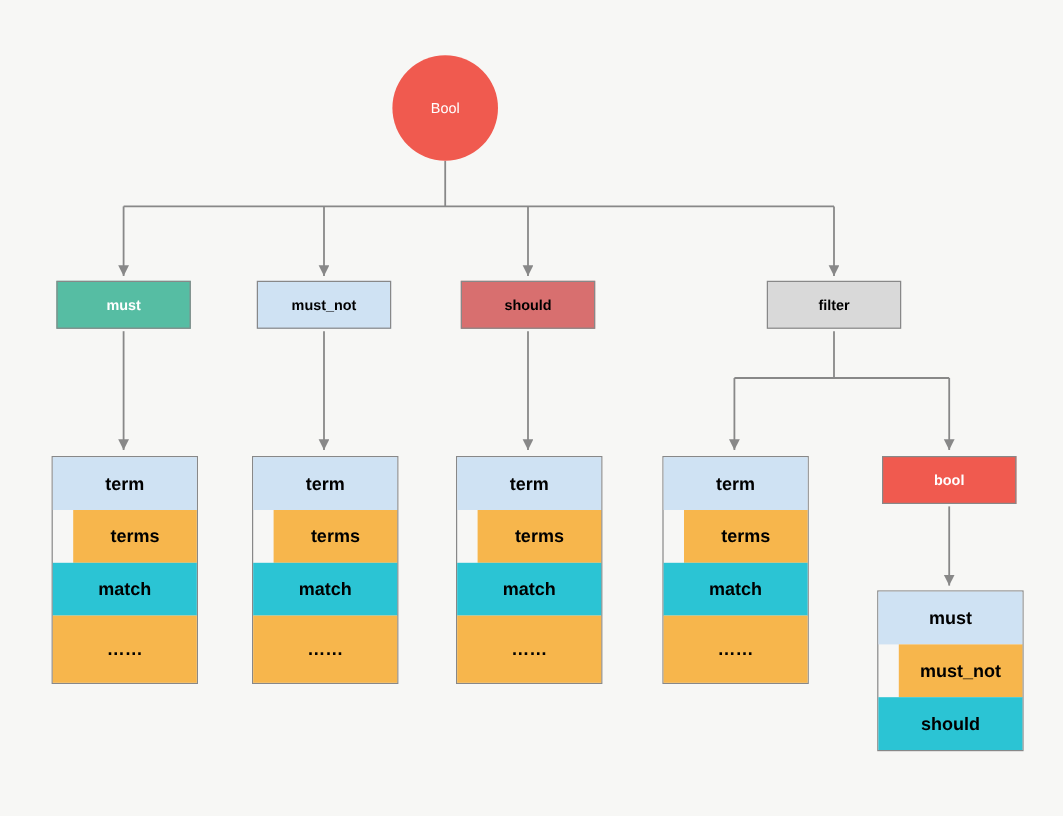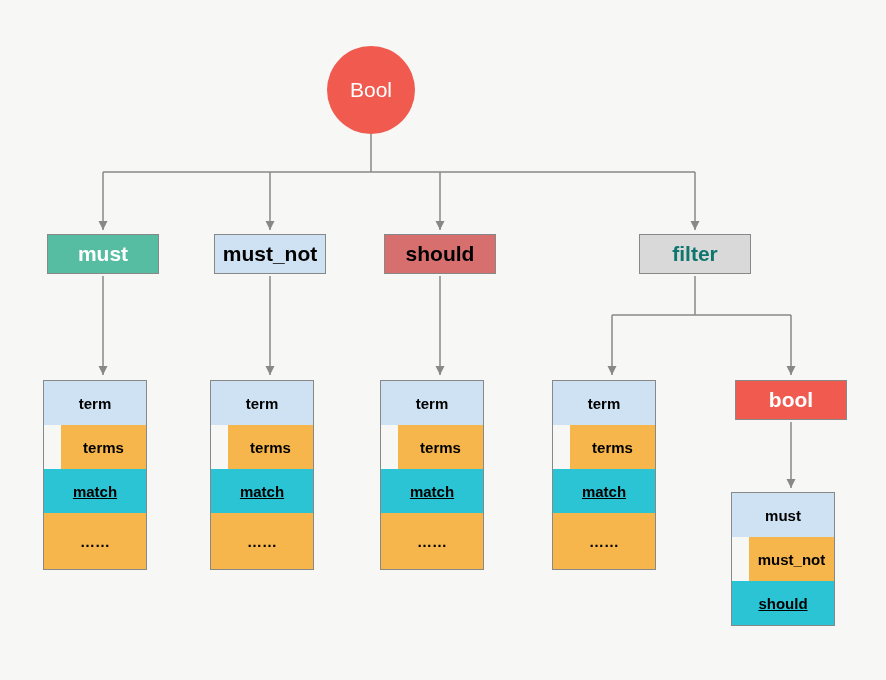--- a/index.html
+++ b/index.html
@@ -11,61 +11,61 @@
       height: 680px;
       position: relative;
     }
     svg { position: absolute; top: 0; left: 0; }
     .node {
       position: absolute;
       box-sizing: border-box;
       display: flex;
       align-items: center;
       justify-content: center;
-      font-size: 21px;
+      font-size: 12px;
       font-weight: bold;
     }
     .circle {
       border-radius: 50%;
       background: #f05a4f;
       color: #fff;
       font-weight: normal;
       width: 88px;
       height: 88px;
     }
     .rect {
       border: 1px solid #888;
       width: 112px;
       height: 40px;
     }
     .teal { background: #56bda3; color: #fff; }
     .lightblue { background: #cfe2f3; color: #000; }
     .salmon { background: #d86f6f; color: #000; }
-    .grey { background: #d9d9d9; color: #0f766e; }
+    .grey { background: #d9d9d9; color: #000000; }
     .coral { background: #f05a4f; color: #fff; }
     .stack {
       position: absolute;
-      width: 104px;
+      width: 122px;
       border: 1px solid #888;
       box-sizing: border-box;
     }
     .stack .cell {
       height: 44px;
       display: flex;
       align-items: center;
       justify-content: center;
       font-size: 15px;
       font-weight: bold;
       box-sizing: border-box;
     }
     .stack .cell.tall { height: 56px; }
     .c-lightblue { background: #cfe2f3; }
     .c-orange { background: #f7b64c; margin-left: 17px; }
     .c-orange2 { background: #f7b64c; }
-    .c-cyan { background: #2bc4d4; text-decoration: underline; }
+    .c-cyan { background: #2bc4d4; }
   </style>
 </head>
 <body>
 
 <svg width="886" height="680">
   <defs>
     <marker id="arrow" markerWidth="8" markerHeight="8" refX="6" refY="3" orient="auto">
       <path d="M0,0 L6,3 L0,6 Z" fill="#888"></path>
     </marker>
   </defs>

